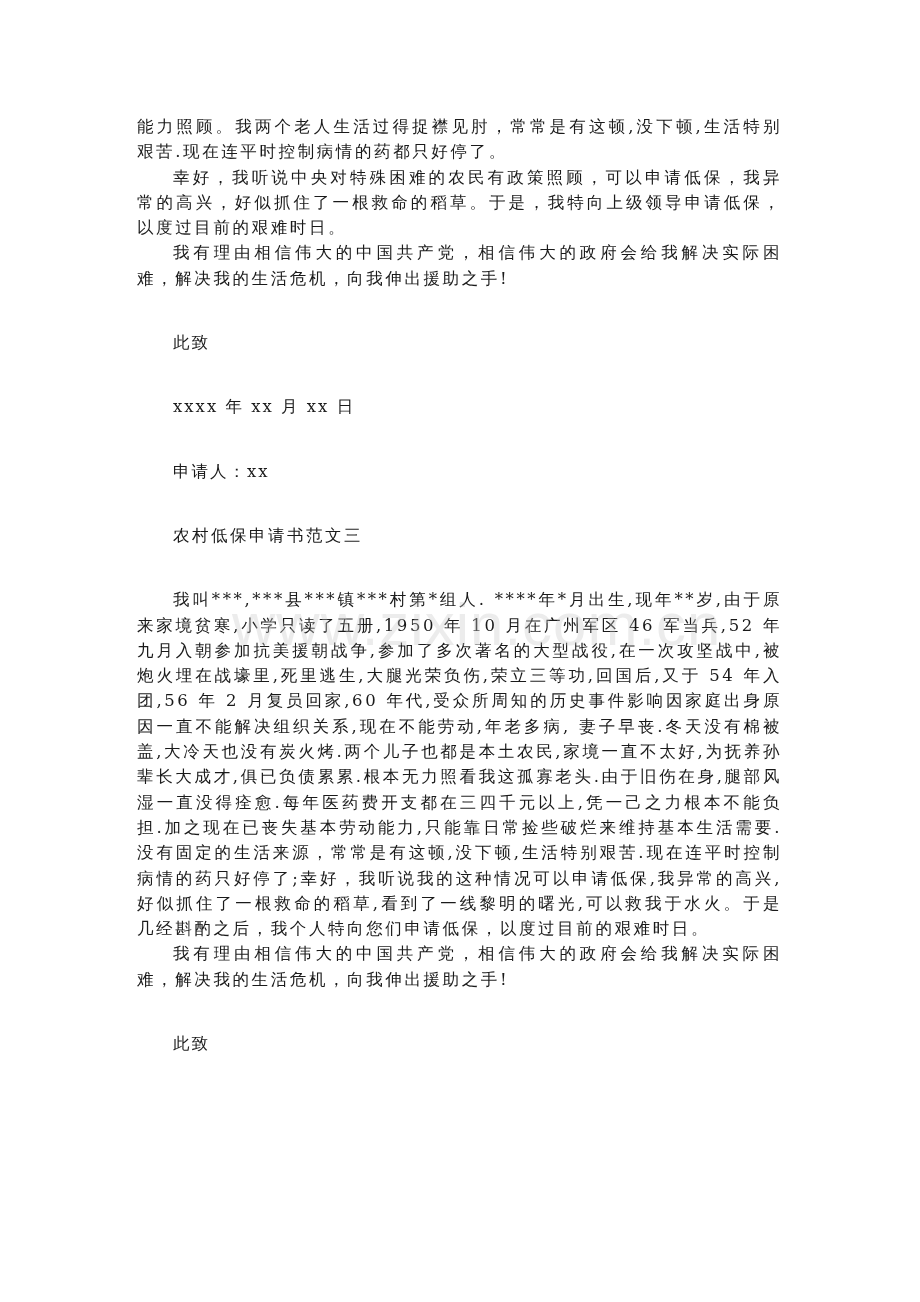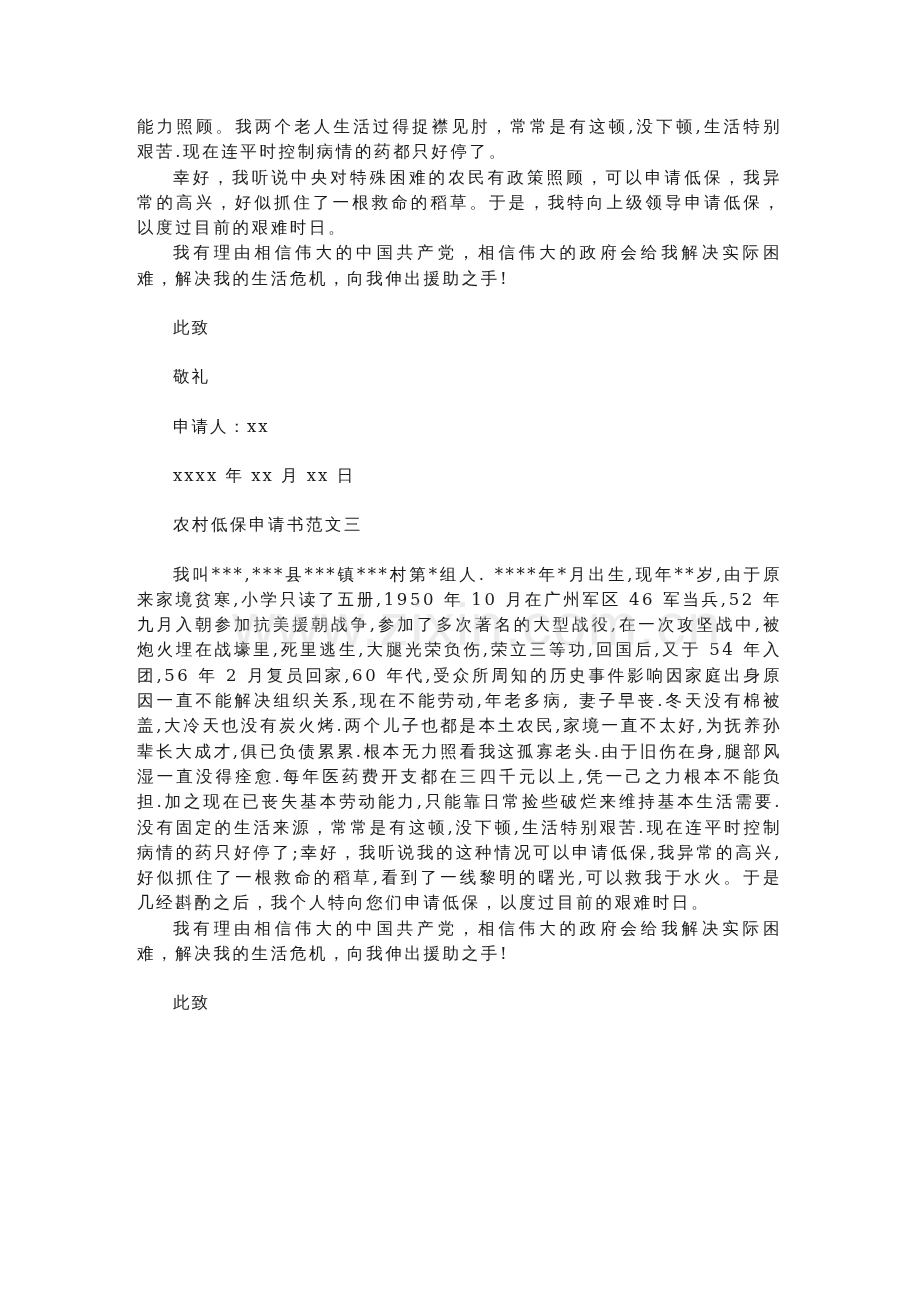--- a/index.html
+++ b/index.html
@@ -32,21 +32,21 @@
     p {
       margin: 0;
       font-size: 16.5px;
       line-height: 25.3px;
       letter-spacing: 2.6px;
       text-align: justify;
       text-justify: inter-character;
     }
     .indent { text-indent: 36px; }
     .gap { }
-    .gap-lg { margin-top: 24px; }
+    .gap-lg { margin-top: 39px; }
     .closing { padding-left: 36px; letter-spacing: 2px; }
     .heading {
       padding-left: 36px;
       font-weight: normal;
       letter-spacing: 2.5px;
     }
     .watermark {
       position: absolute;
       left: 232px;
       top: 590px;
@@ -60,22 +60,21 @@
   </style>
 </head>
 <body>
 
 <div class="page">
   <div class="content">
     <p>能力照顾。我两个老人生活过得捉襟见肘，常常是有这顿,没下顿,生活特别艰苦.现在连平时控制病情的药都只好停了。</p>
     <p class="indent gap">幸好，我听说中央对特殊困难的农民有政策照顾，可以申请低保，我异常的高兴，好似抓住了一根救命的稻草。于是，我特向上级领导申请低保，以度过目前的艰难时日。</p>
     <p class="indent gap">我有理由相信伟大的中国共产党，相信伟大的政府会给我解决实际困难，解决我的生活危机，向我伸出援助之手!</p>
     <p class="closing gap-lg">此致</p>
-    <p class="closing gap-lg">敬礼</p>
+    <p class="closing gap-lg">xxxx 年 xx 月 xx 日</p>
     <p class="closing gap-lg">申请人：xx</p>
-    <p class="closing gap-lg">xxxx 年 xx 月 xx 日</p>
     <p class="heading gap-lg">农村低保申请书范文三</p>
     <p class="indent gap-lg">我叫***,***县***镇***村第*组人. ****年*月出生,现年**岁,由于原来家境贫寒,小学只读了五册,1950 年 10 月在广州军区 46 军当兵,52 年九月入朝参加抗美援朝战争,参加了多次著名的大型战役,在一次攻坚战中,被炮火埋在战壕里,死里逃生,大腿光荣负伤,荣立三等功,回国后,又于 54 年入团,56 年 2 月复员回家,60 年代,受众所周知的历史事件影响因家庭出身原因一直不能解决组织关系,现在不能劳动,年老多病, 妻子早丧.冬天没有棉被盖,大冷天也没有炭火烤.两个儿子也都是本土农民,家境一直不太好,为抚养孙辈长大成才,俱已负债累累.根本无力照看我这孤寡老头.由于旧伤在身,腿部风湿一直没得痊愈.每年医药费开支都在三四千元以上,凭一己之力根本不能负担.加之现在已丧失基本劳动能力,只能靠日常捡些破烂来维持基本生活需要.没有固定的生活来源，常常是有这顿,没下顿,生活特别艰苦.现在连平时控制病情的药只好停了;幸好，我听说我的这种情况可以申请低保,我异常的高兴,好似抓住了一根救命的稻草,看到了一线黎明的曙光,可以救我于水火。于是几经斟酌之后，我个人特向您们申请低保，以度过目前的艰难时日。</p>
     <p class="indent gap">我有理由相信伟大的中国共产党，相信伟大的政府会给我解决实际困难，解决我的生活危机，向我伸出援助之手!</p>
     <p class="closing gap-lg">此致</p>
   </div>
   <div class="watermark">www.zixin.com.cn</div>
 </div>
 
 </body></html>

